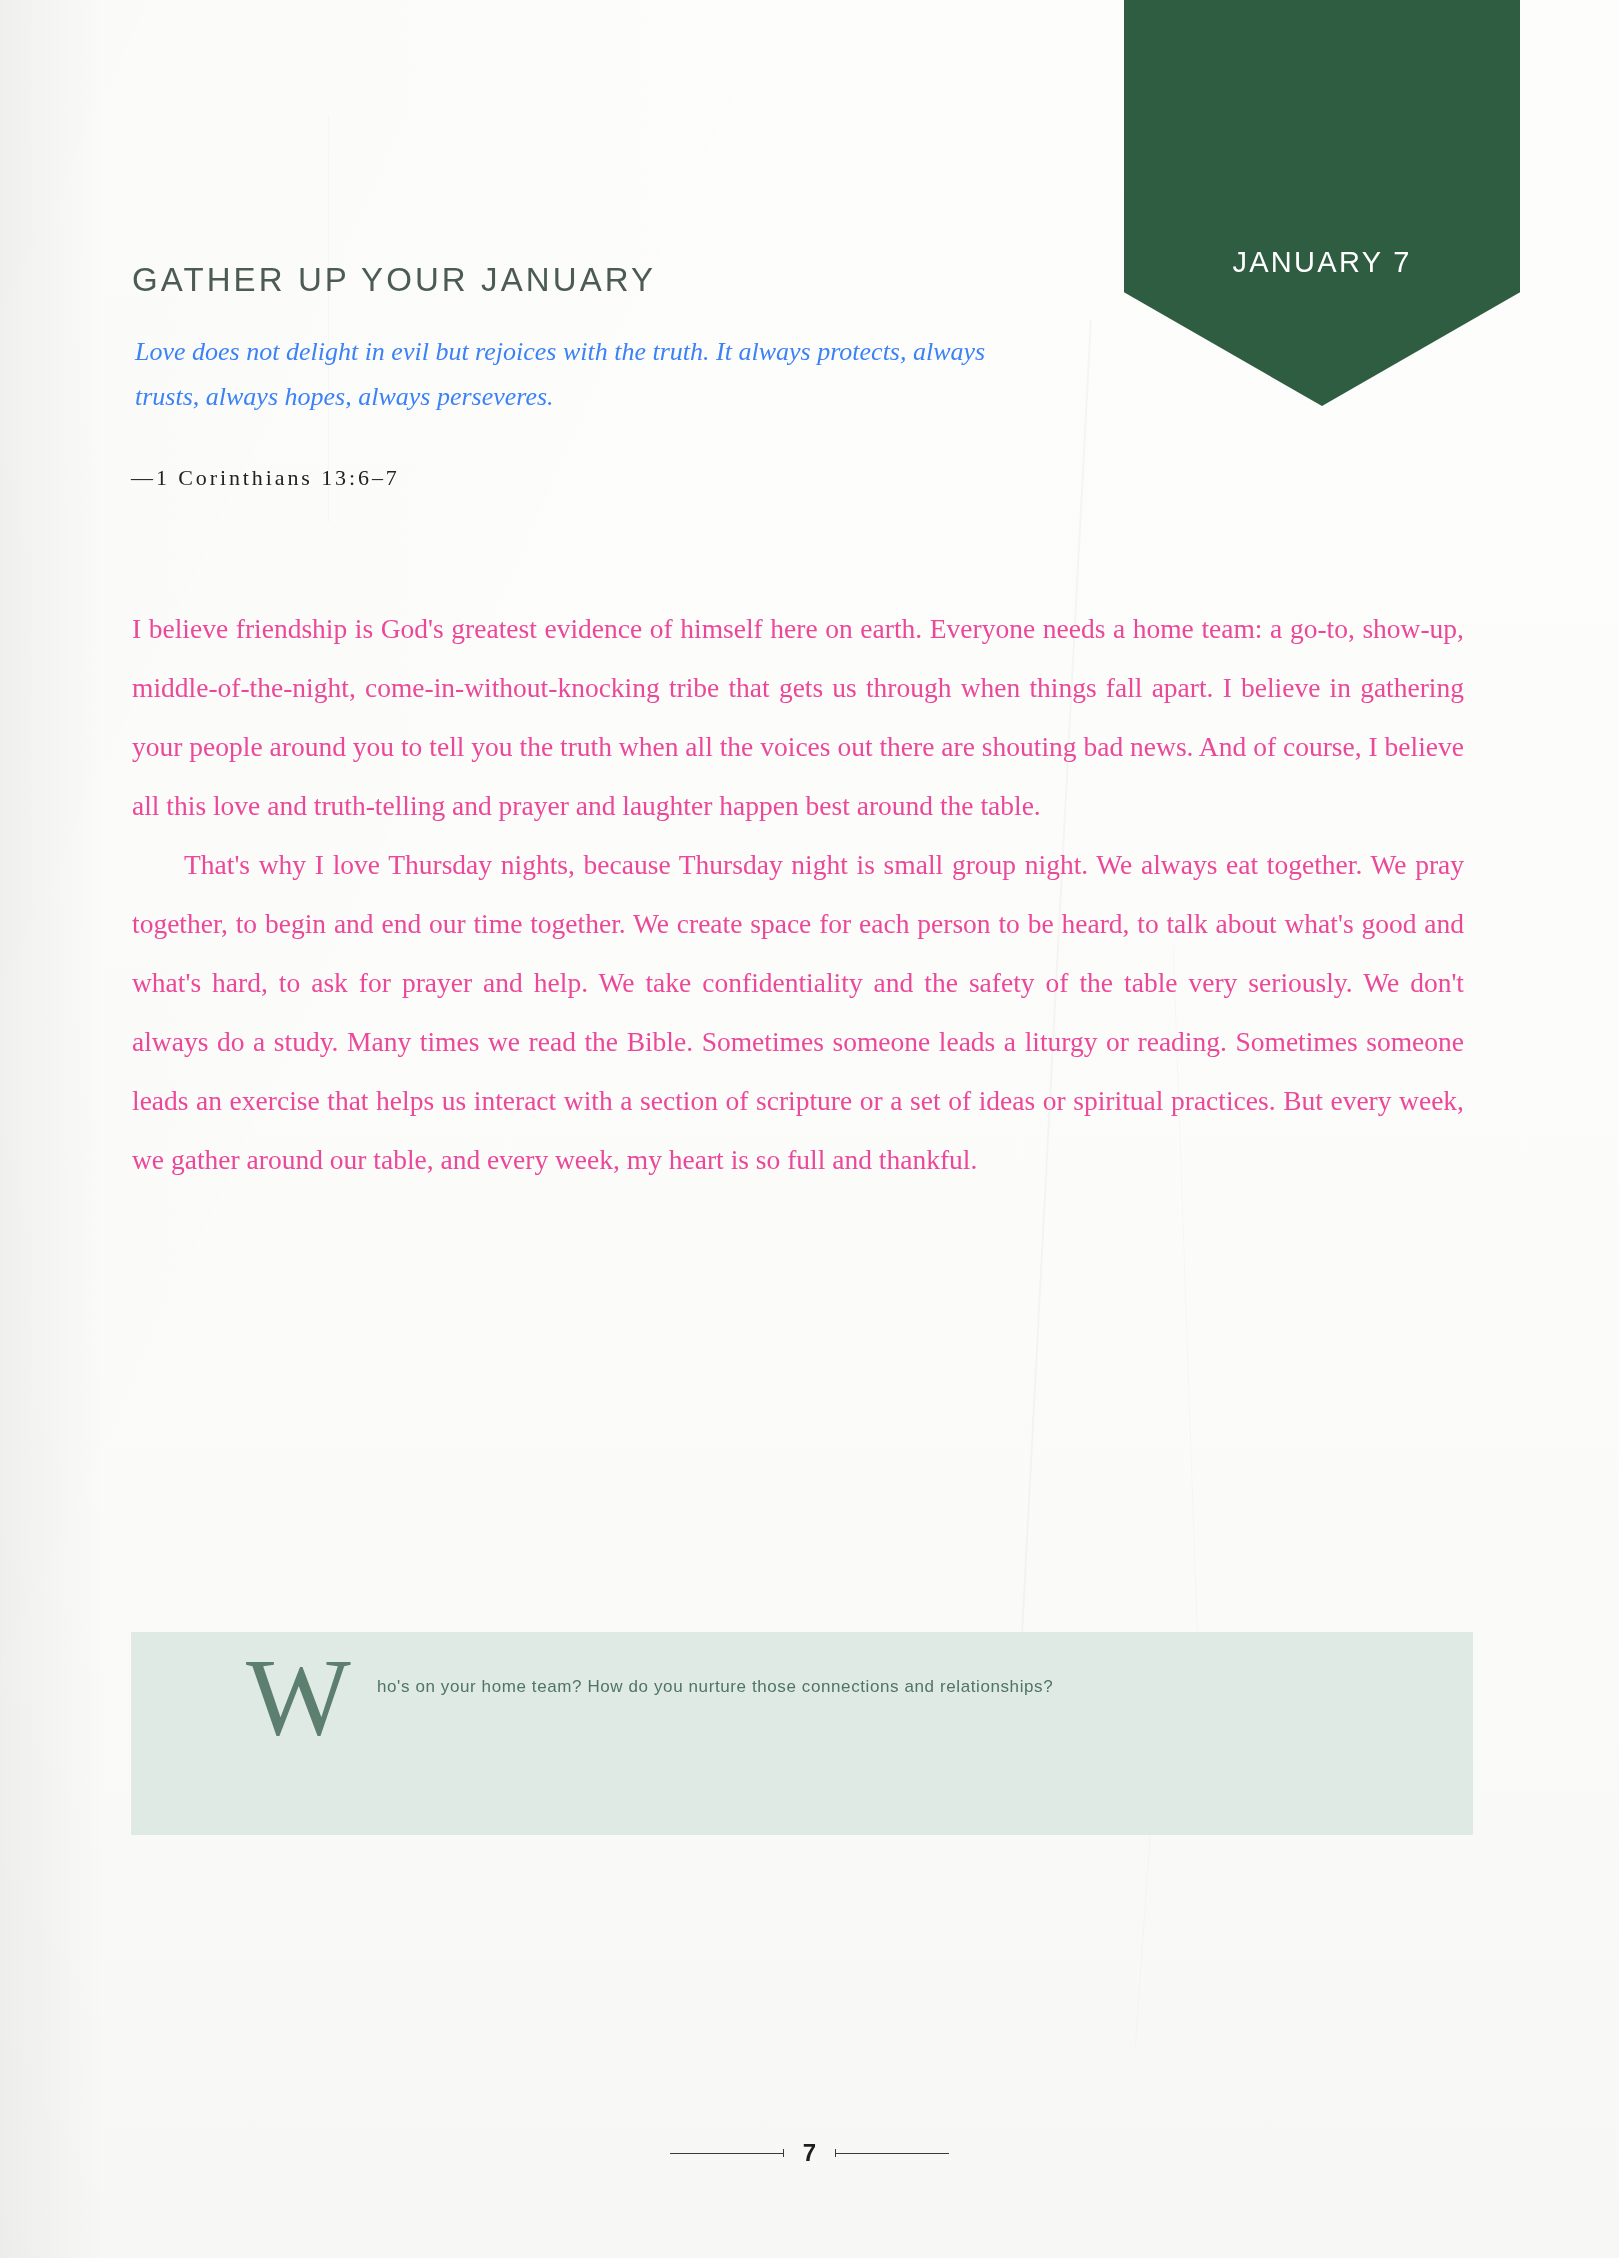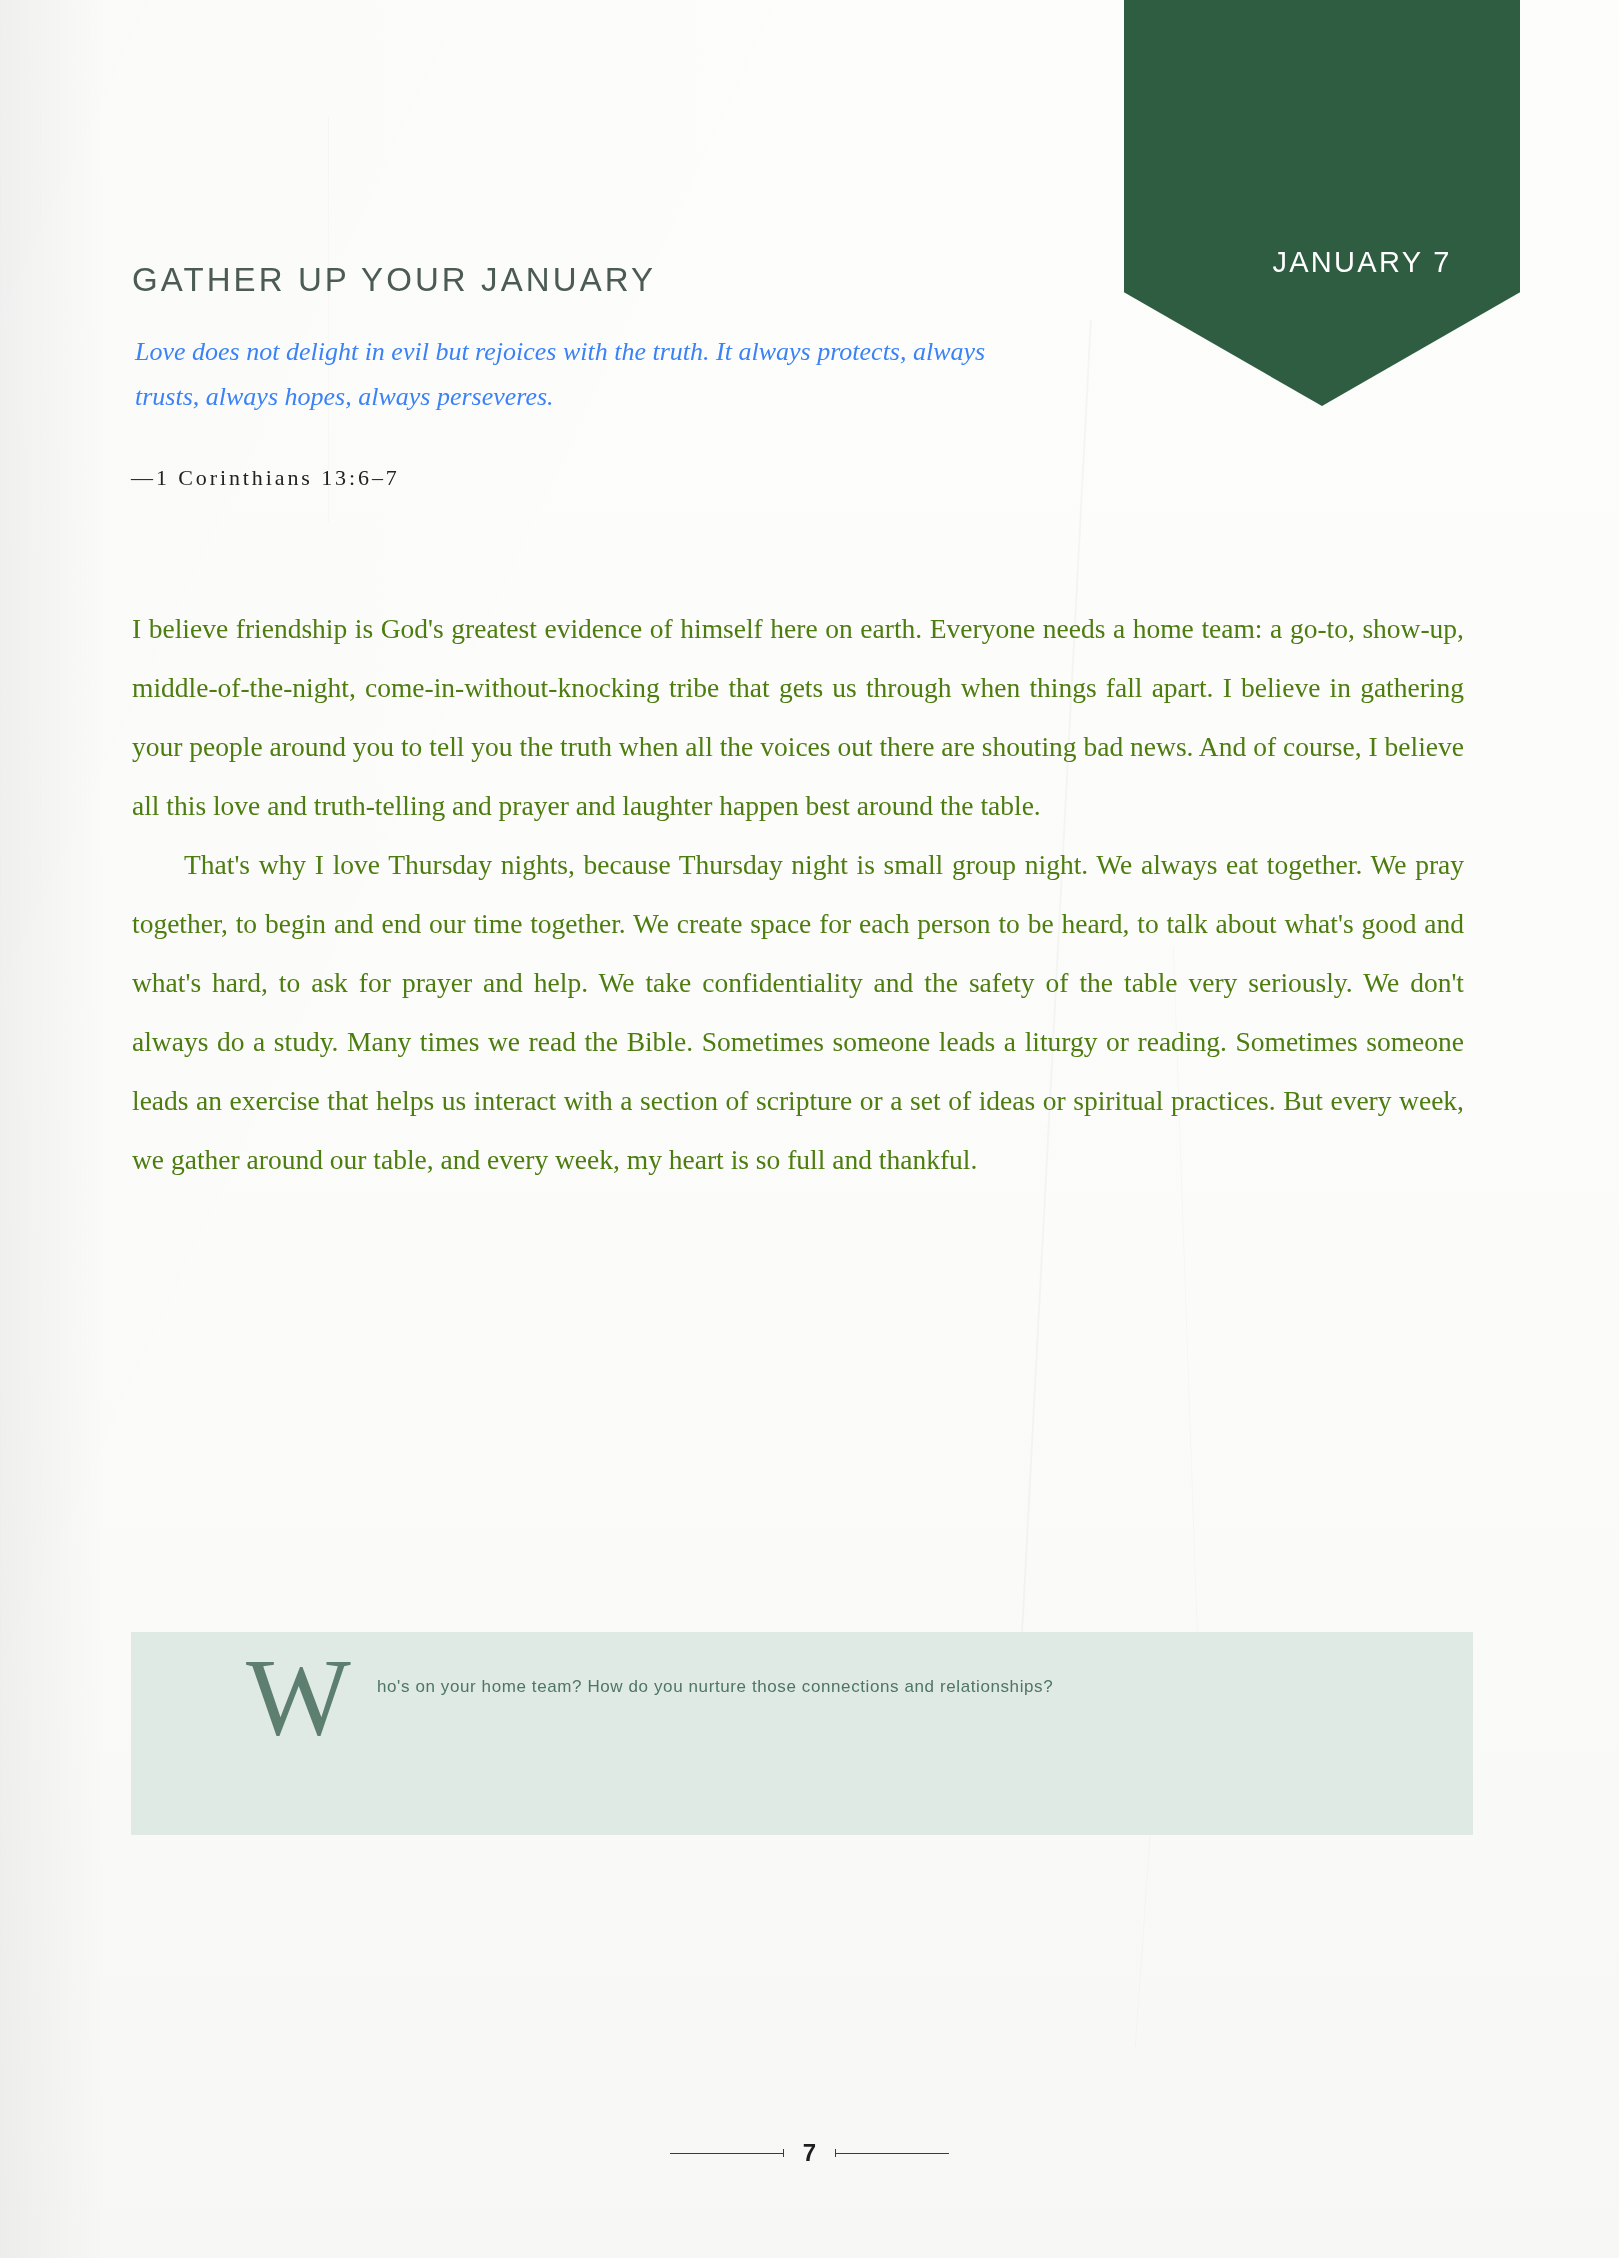--- a/index.html
+++ b/index.html
@@ -54,21 +54,20 @@
     position: absolute;
     left: 1124px;
     top: 246px;
     width: 396px;
     text-align: center;
     color: #ffffff;
     font-family: "Liberation Sans", sans-serif;
     font-size: 29px;
     letter-spacing: 2.3px;
     font-weight: 400;
-    padding-left: 40px;
   }
 
   
   .title {
     position: absolute;
     left: 132px;
     top: 239px;
     font-family: "Liberation Sans", sans-serif;
     font-size: 33px;
     letter-spacing: 3.1px;
@@ -100,21 +99,21 @@
 
   
   .body-copy {
     position: absolute;
     left: 132px;
     top: 599px;
     width: 1332px;
     font-family: "Liberation Serif", serif;
     font-size: 27.5px;
     line-height: 59px;
-    color: #4d7c0f;
+    color: #ec4899;
     text-align: justify;
     text-justify: inter-word;
   }
   .body-copy p { margin: 0; }
   .body-copy p + p { text-indent: 52px; }
 
   
   .prompt-box {
     position: absolute;
     left: 131px;

